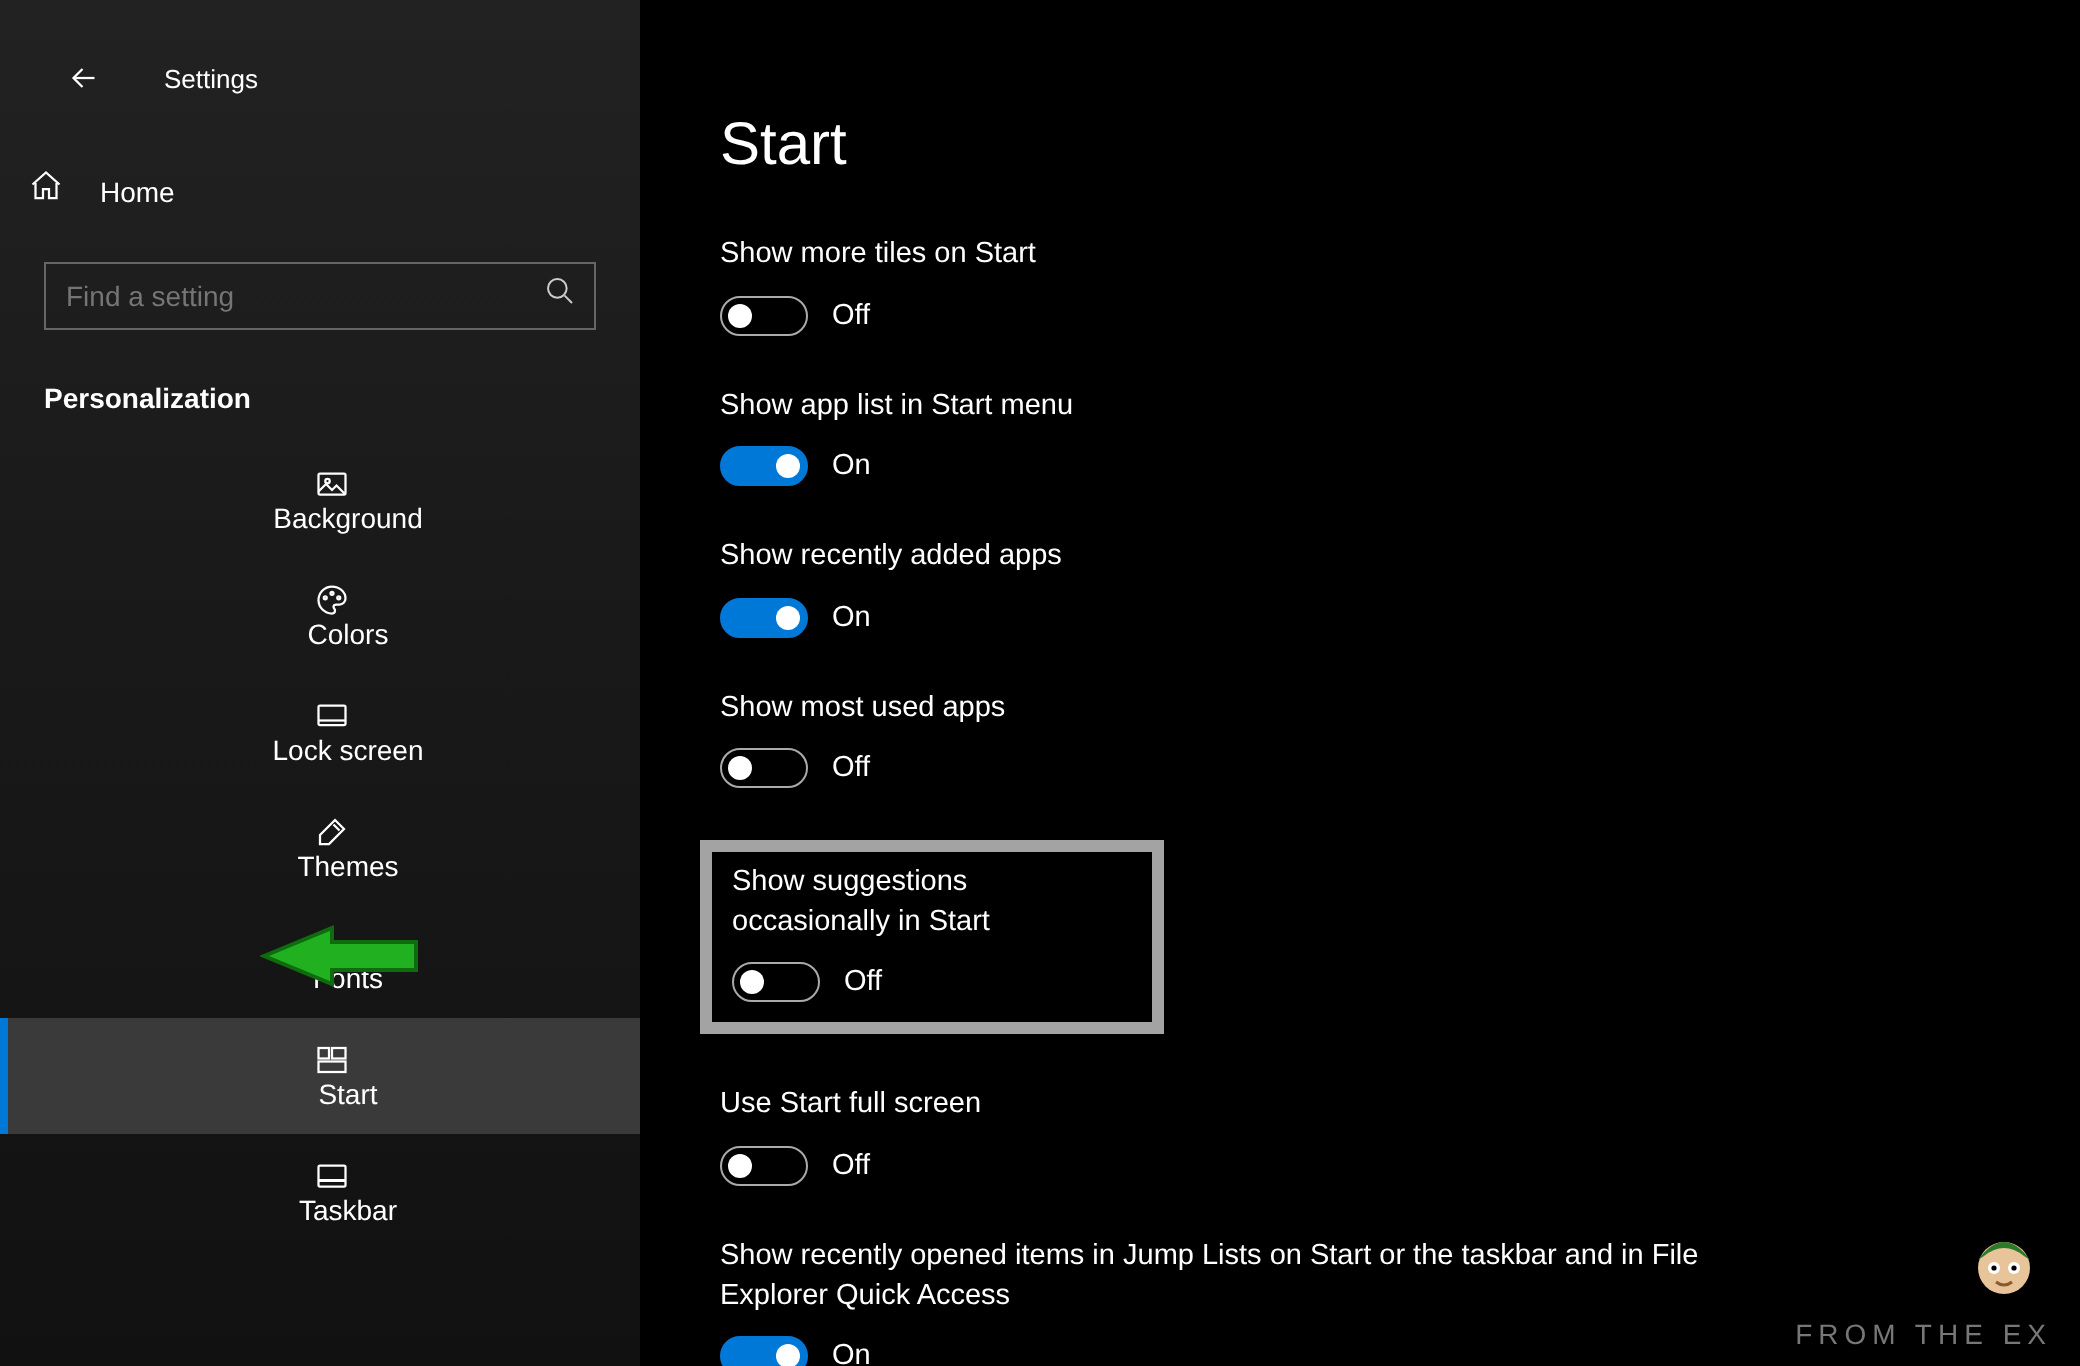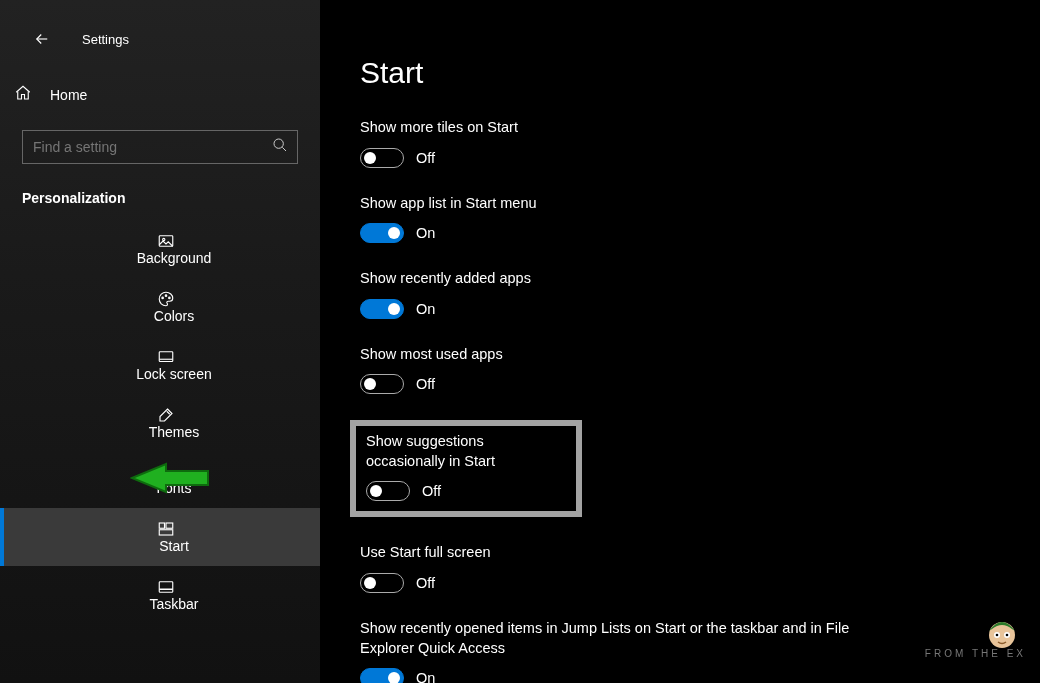--- a/index.html
+++ b/index.html
@@ -46,21 +46,21 @@
   }
   .toggle.off { background: transparent; border:1px solid #aaa; }
   .toggle.off .knob { position:absolute; left:3px; top:3px; width:12px; height:12px; border-radius:50%; background:#fff; }
   .toggle.on { background: #0078d7; border:1px solid #0078d7; }
   .toggle.on .knob { position:absolute; right:3px; top:3px; width:12px; height:12px; border-radius:50%; background:#fff; }
   .toggle-state { margin-left: 12px; font-size: 14.5px; }
   .highlight-box {
     border: 6px solid #a3a3a3; padding: 6px 10px 10px 0; margin-left: -10px; padding-left: 10px;
     display: inline-block; width: 232px;
   }
-  .watermark { position:absolute; right:14px; bottom:24px; font-size:10px; letter-spacing:3px; color:#777; }
+  .watermark { position:absolute; right:14px; bottom:8px; font-size:14px; letter-spacing:3px; color:#777; }
   .mascot { position:absolute; right:18px; bottom:28px; }
 </style>
 </head>
 <body>
 
 <div class="window">
 
   <div class="sidebar">
     <div class="header-row">
       <div class="back-btn">

